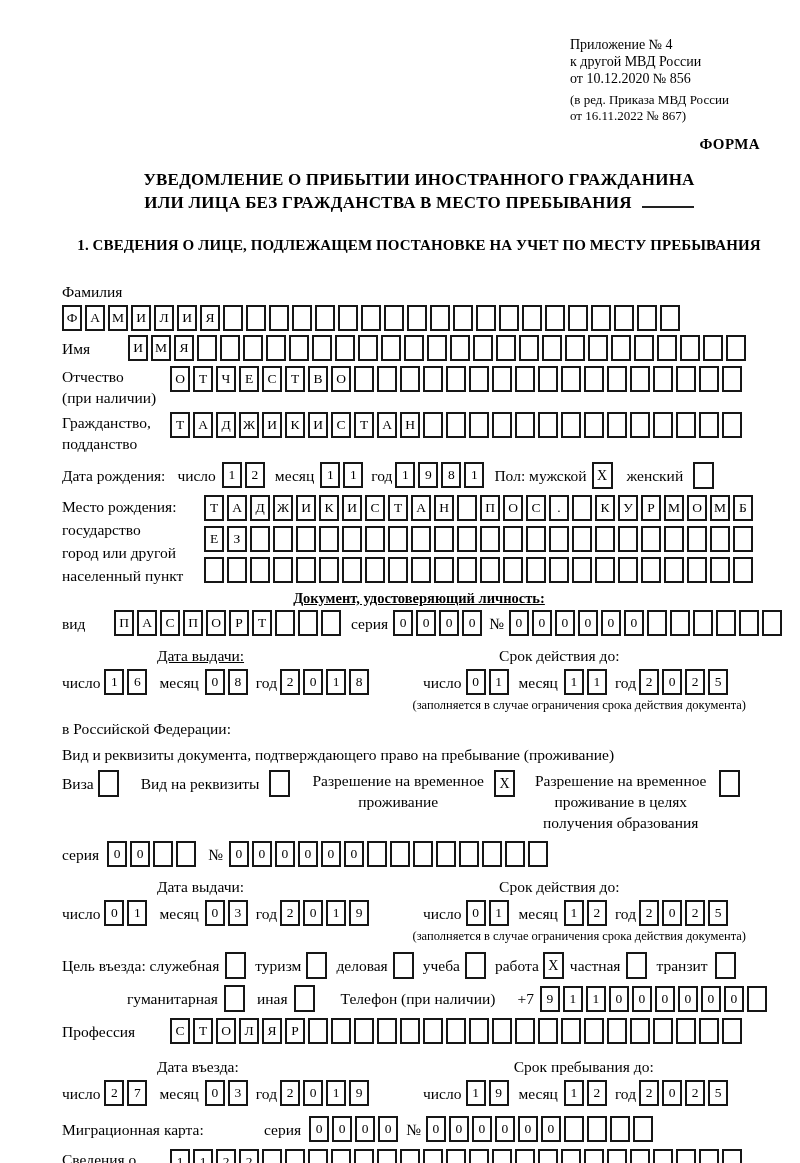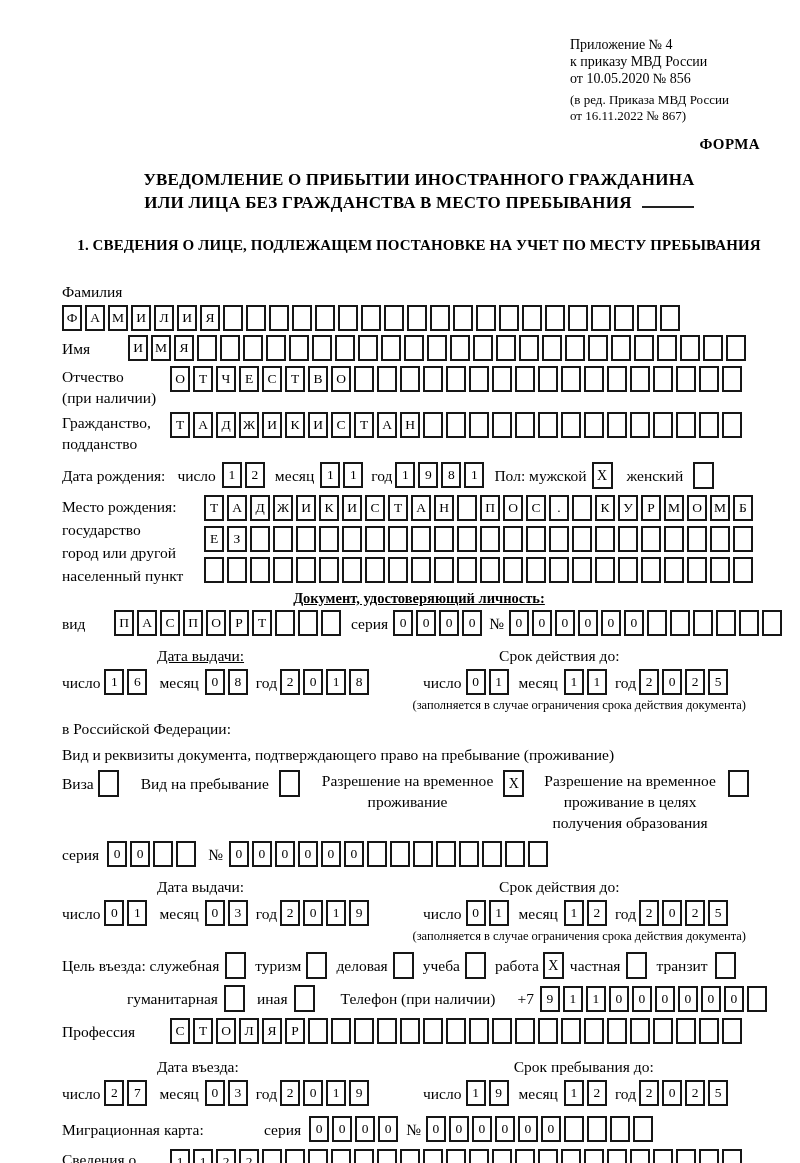--- a/index.html
+++ b/index.html
@@ -35,22 +35,22 @@
   .lblcol div{font-size:15.5px;line-height:23px;white-space:nowrap;}
   .cellrows{display:flex;flex-direction:column;gap:5px;flex:none;}
 </style>
 </head>
 <body>
 
 <div class="page">
 
   <div class="hdr">
     <div>Приложение № 4</div>
-    <div>к приказу МВД России</div>
-    <div>от 10.05.2020 № 856</div>
+    <div>к другой МВД России</div>
+    <div>от 10.12.2020 № 856</div>
   </div>
   <div class="hdr-sub">
     <div>(в ред. Приказа МВД России</div>
     <div>от 16.11.2022 № 867)</div>
   </div>
   <div class="forma">ФОРМА</div>
 
   <div class="title">
     <div>УВЕДОМЛЕНИЕ О ПРИБЫТИИ ИНОСТРАННОГО ГРАЖДАНИНА</div>
     <div><span>ИЛИ ЛИЦА БЕЗ ГРАЖДАНСТВА В МЕСТО ПРЕБЫВАНИЯ</span><span class="title-underline"></span></div>
@@ -387,21 +387,21 @@
   <div class="row" style="margin-top:2px;">
     <span class="note mlauto" style="margin-right:30px;">(заполняется в случае ограничения срока действия документа)</span>
   </div>
 
   <div style="font-size:15.5px;margin-top:7px;">в Российской Федерации:</div>
   <div style="font-size:15.5px;margin-top:8px;">Вид и реквизиты документа, подтверждающего право на пребывание (проживание)</div>
 
   <div class="row" style="margin-top:6px;">
     <span class="lbl" style="margin-right:4px;">Виза</span>
     <span class="cb"></span>
-    <span class="lbl" style="margin:0 10px 0 22px;">Вид на пребывание</span>
+    <span class="lbl" style="margin:0 10px 0 22px;">Вид на реквизиты</span>
     <span class="cb"></span>
     <span class="lbl2 center" style="margin:0 10px 0 22px;">Разрешение на временное
 проживание</span>
     <span class="cb">X</span>
     <span class="lbl2 center" style="margin:0 12px 0 20px;">Разрешение на временное
 проживание в целях
 получения образования</span>
     <span class="cb"></span>
   </div>
 

